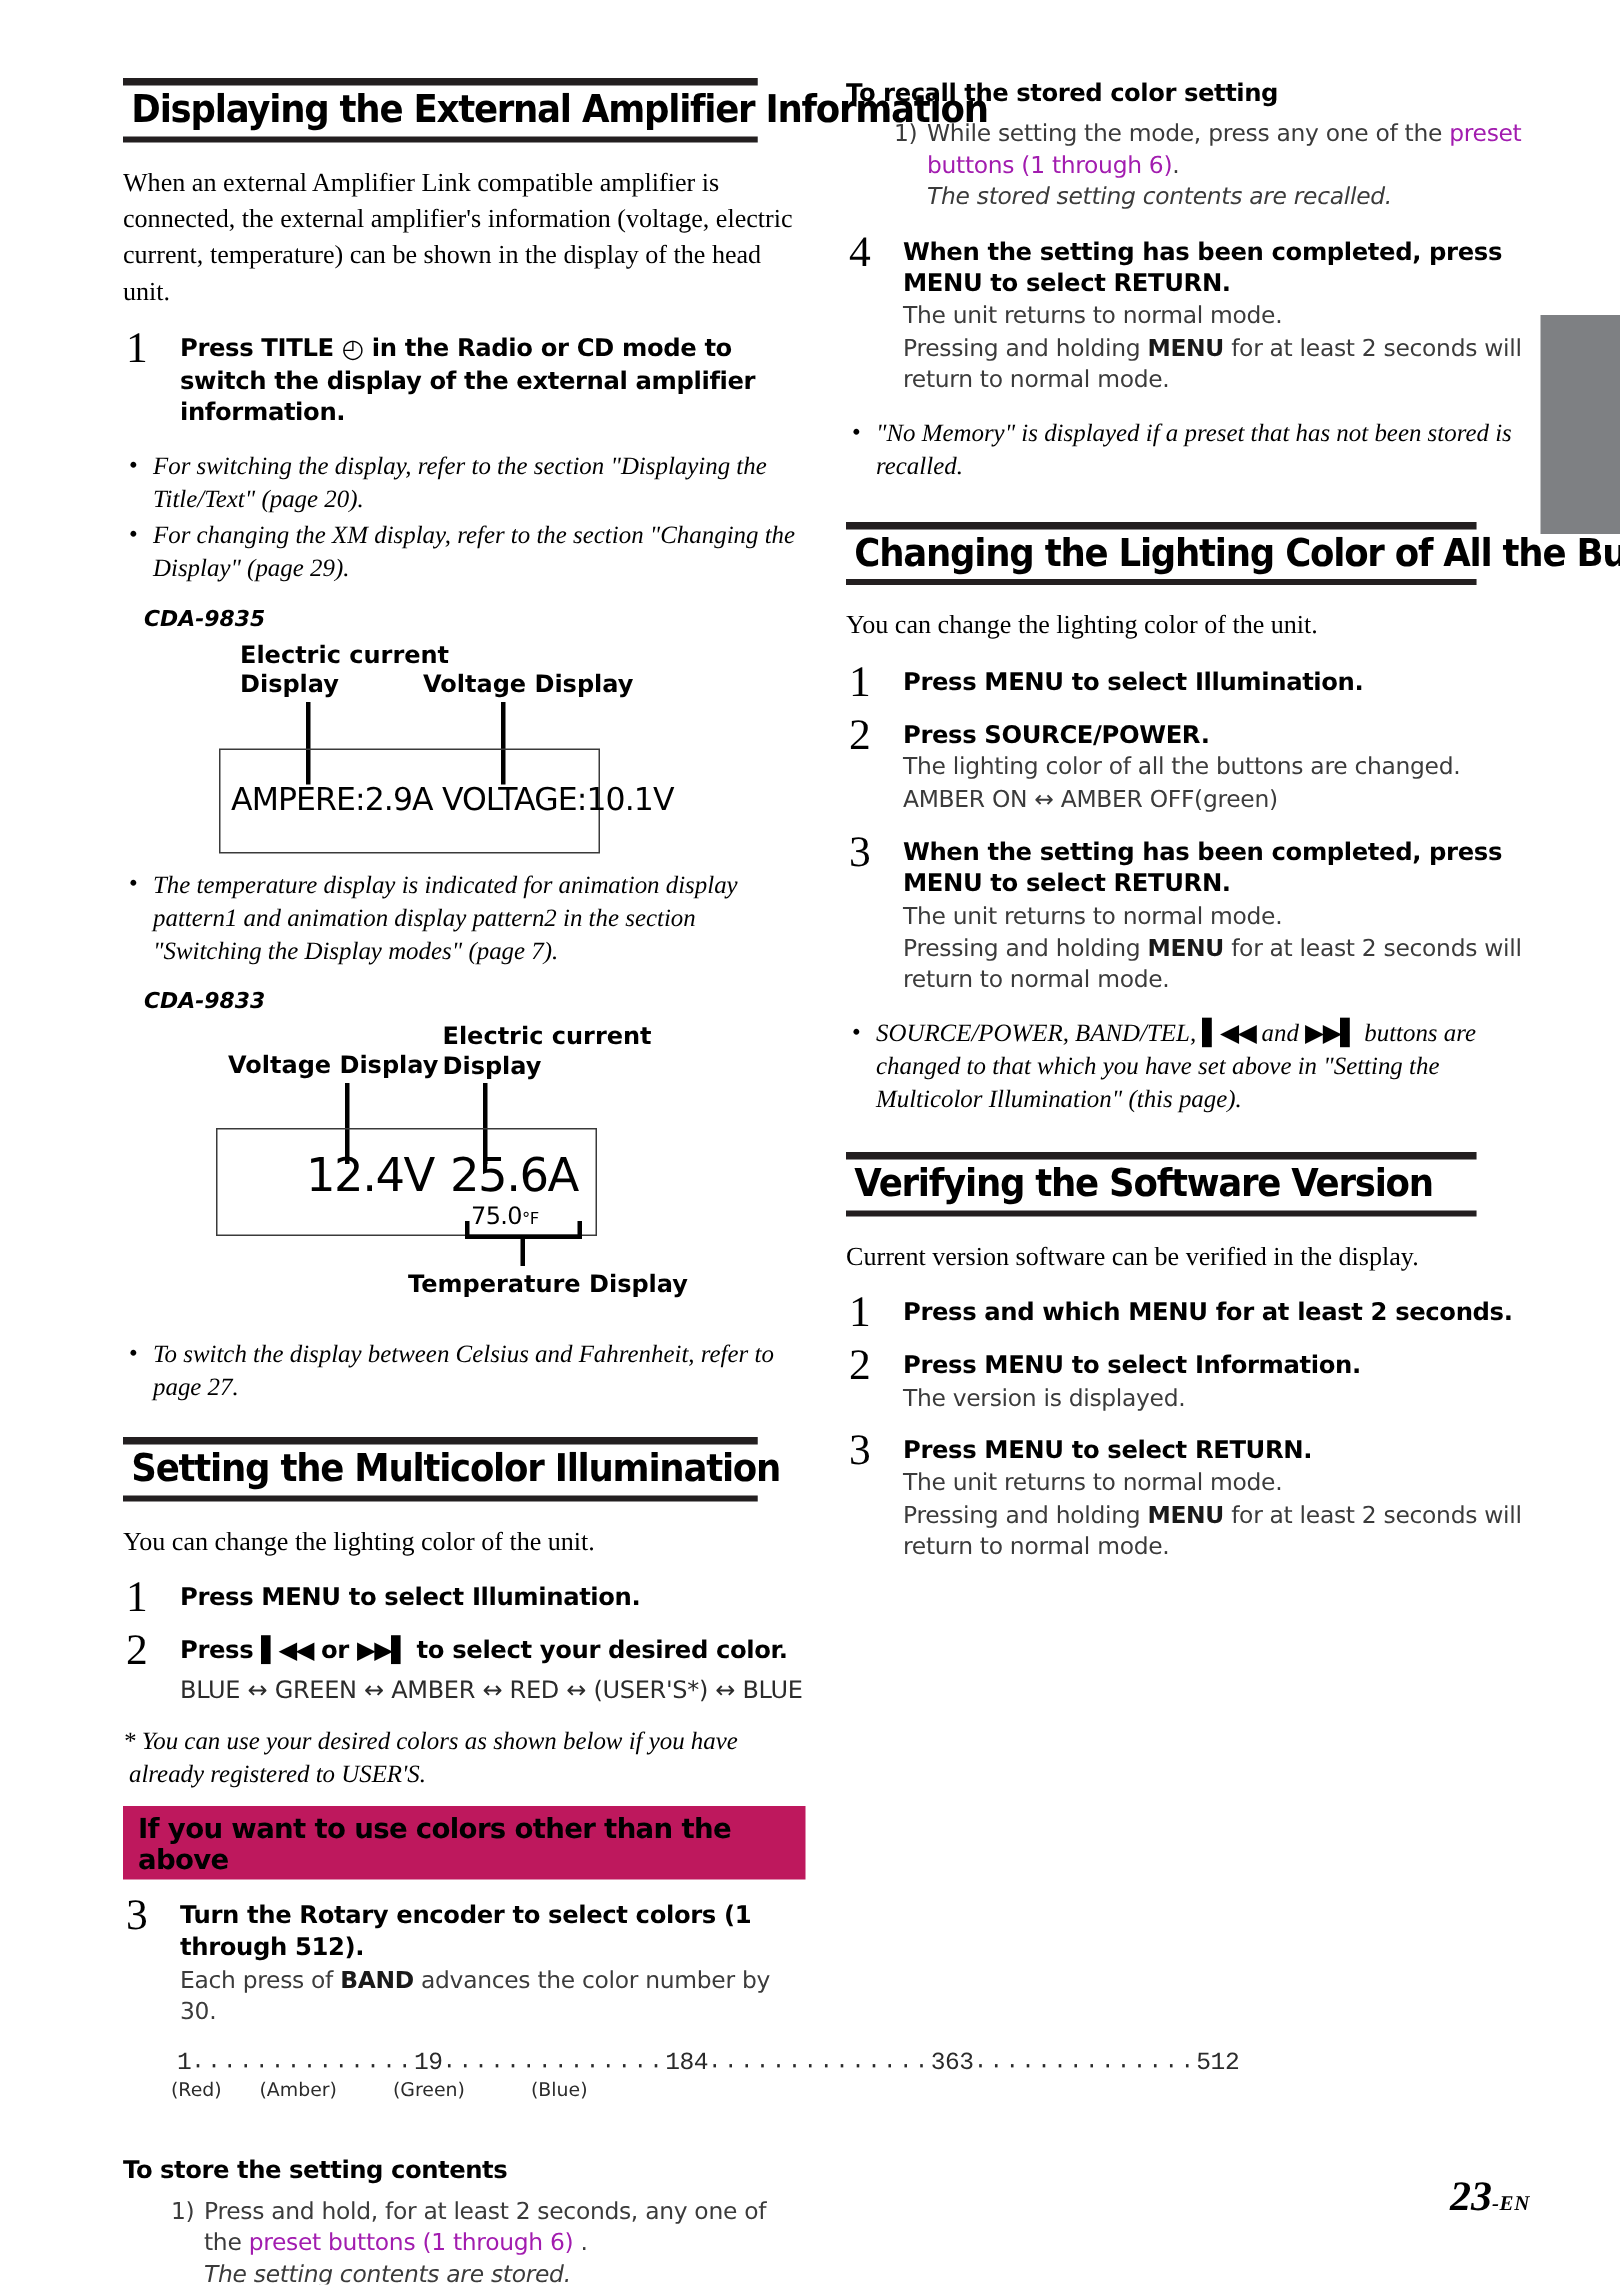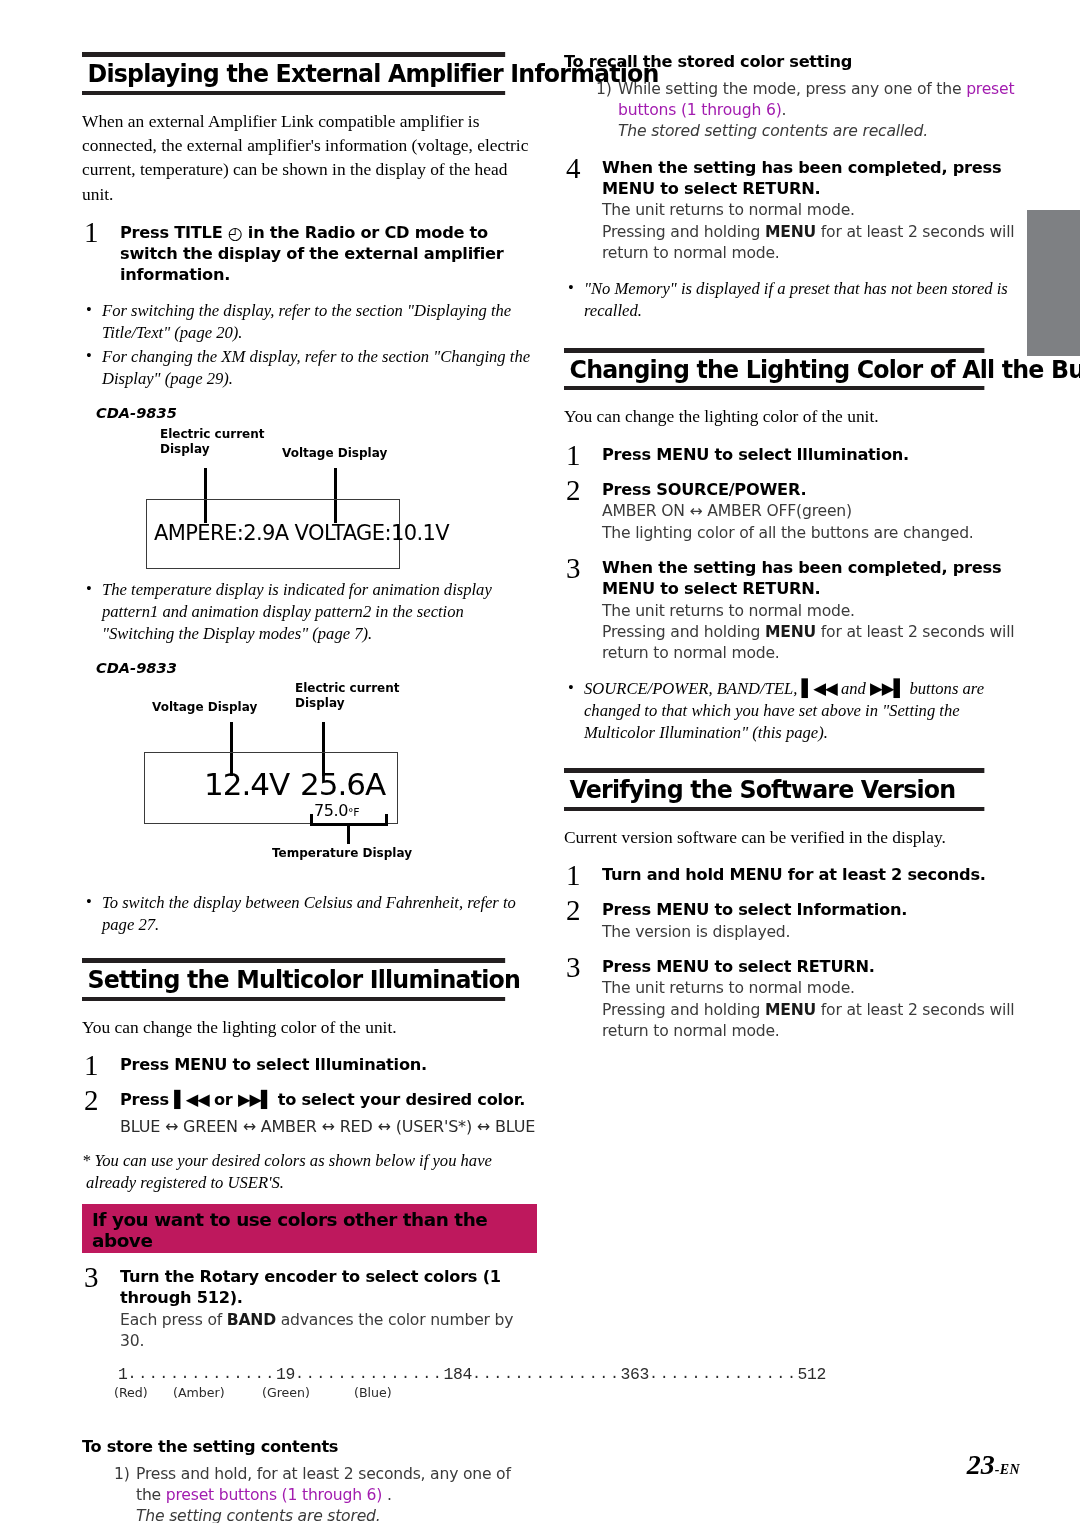--- a/index.html
+++ b/index.html
@@ -128,21 +128,21 @@
     font-size: 14.6px;
     margin: 8px 0 0 14px;
   }
 
   
   .diagram { position: relative; margin: 0; }
   .dlabel {
     position: absolute;
     font-family: "DejaVu Sans", sans-serif;
     font-weight: bold;
-    font-size: 12px;
+    font-size: 16px;
     line-height: 1.22;
     white-space: pre-line;
   }
   .leader {
     position: absolute;
     width: 3px;
     background: #000;
   }
   .dbox {
     position: absolute;
@@ -411,42 +411,42 @@
     <p class="body-serif">You can change the lighting color of the unit.</p>
 
     <div class="step">
       <span class="step-num">1</span>
       <p class="step-title"><span>Press </span><span class="kbd">MENU</span><span> to select Illumination.</span></p>
     </div>
 
     <div class="step">
       <span class="step-num">2</span>
       <p class="step-title"><span>Press </span><span class="kbd">SOURCE/POWER</span><span>.</span></p>
+      <p class="step-body">The lighting color of all the buttons are changed.</p>
       <p class="step-body">AMBER ON ↔ AMBER OFF(green)</p>
-      <p class="step-body">The lighting color of all the buttons are changed.</p>
     </div>
 
     <div class="step">
       <span class="step-num">3</span>
       <p class="step-title"><span>When the setting has been completed, press </span><span class="kbd">MENU</span><span> to select RETURN.</span></p>
       <p class="step-body">The unit returns to normal mode.</p>
       <p class="step-body"><span>Pressing and holding </span><b>MENU</b><span> for at least 2 seconds will return to normal mode.</span></p>
     </div>
 
     <ul class="note-list">
       <li><span>SOURCE/POWER, BAND/TEL, </span><span class="nav-glyph">▌◀◀</span><span> and </span><span class="nav-glyph">▶▶▌</span><span> buttons are changed to that which you have set above in "Setting the Multicolor Illumination" (this page).</span></li>
     </ul>
 
     <h1 class="sec-head" style="margin-top:24px;">Verifying the Software Version</h1>
 
     <p class="body-serif">Current version software can be verified in the display.</p>
 
     <div class="step">
       <span class="step-num">1</span>
-      <p class="step-title"><span>Turn and hold </span><span class="kbd">MENU</span><span> for at least 2 seconds.</span></p>
+      <p class="step-title"><span>Press and which </span><span class="kbd">MENU</span><span> for at least 2 seconds.</span></p>
     </div>
 
     <div class="step">
       <span class="step-num">2</span>
       <p class="step-title"><span>Press </span><span class="kbd">MENU</span><span> to select Information.</span></p>
       <p class="step-body">The version is displayed.</p>
     </div>
 
     <div class="step">
       <span class="step-num">3</span>

